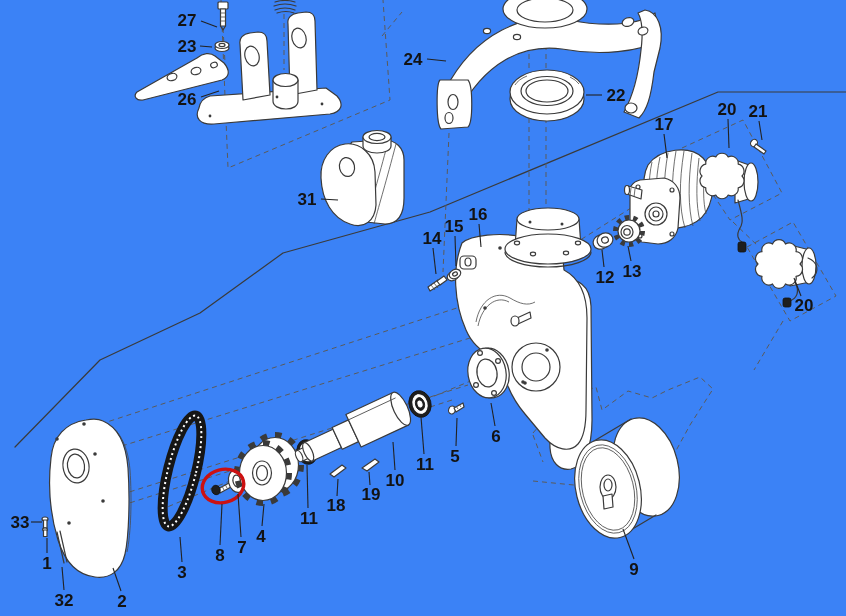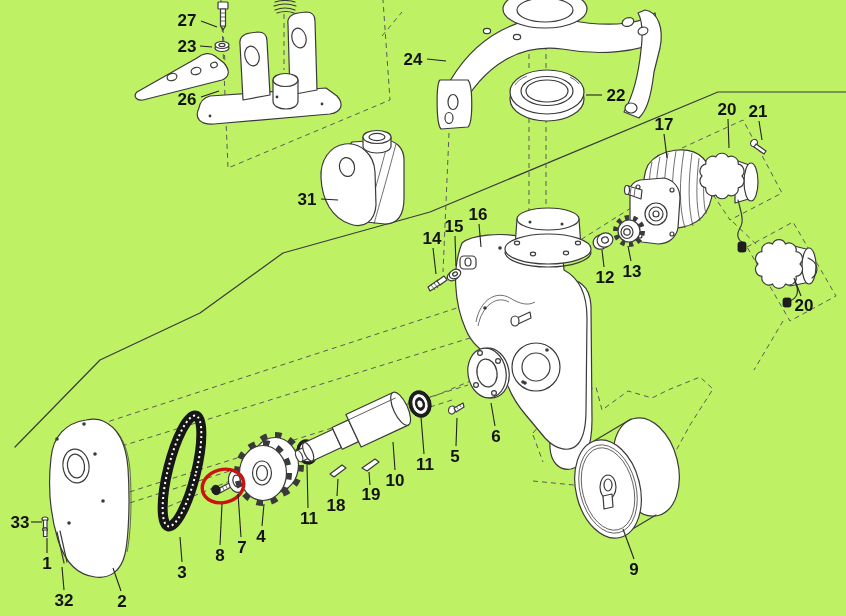--- a/index.html
+++ b/index.html
@@ -1,16 +1,16 @@
 <!DOCTYPE html>
 <html><head>
 <meta charset="utf-8">
 <style>
   html,body { margin:0; padding:0; background:#fff; }
-  .stage { position:relative; width:846px; height:616px; background:#bef264; overflow:hidden;
+  .stage { position:relative; width:846px; height:616px; background:#3b82f6; overflow:hidden;
            font-family:"Liberation Sans", sans-serif; }
   svg { position:absolute; left:0; top:0; }
   .s  { stroke:#3a3a3a; stroke-width:1.2; fill:none; stroke-linecap:round; stroke-linejoin:round; }
   .w  { stroke:#3a3a3a; stroke-width:1.2; fill:#ffffff; stroke-linejoin:round; }
   .thin { stroke:#4a4a4a; stroke-width:.8; fill:none; }
   .d  { stroke:#5a5a5a; stroke-width:1; fill:none; stroke-dasharray:5 4; }
   .k  { fill:#1e1e1e; stroke:#111; stroke-width:.8; }
   .wk { fill:#fff; stroke:#fff; }
   .dot{ fill:#3a3a3a; stroke:none; }
   .teeth { fill:none; stroke:#3a3a3a; }

